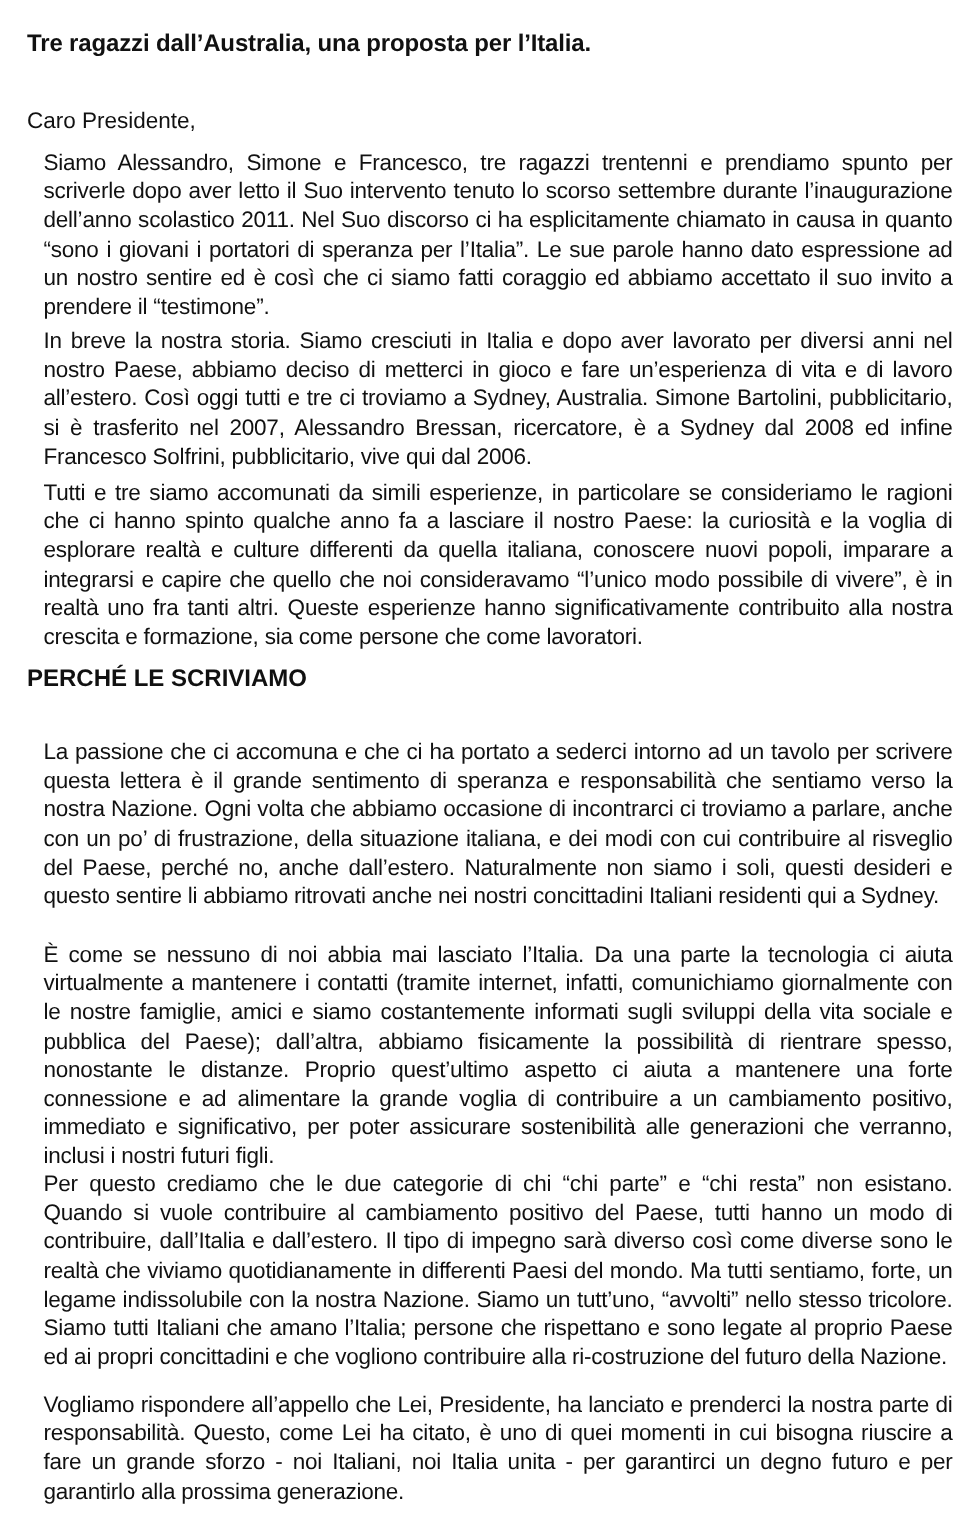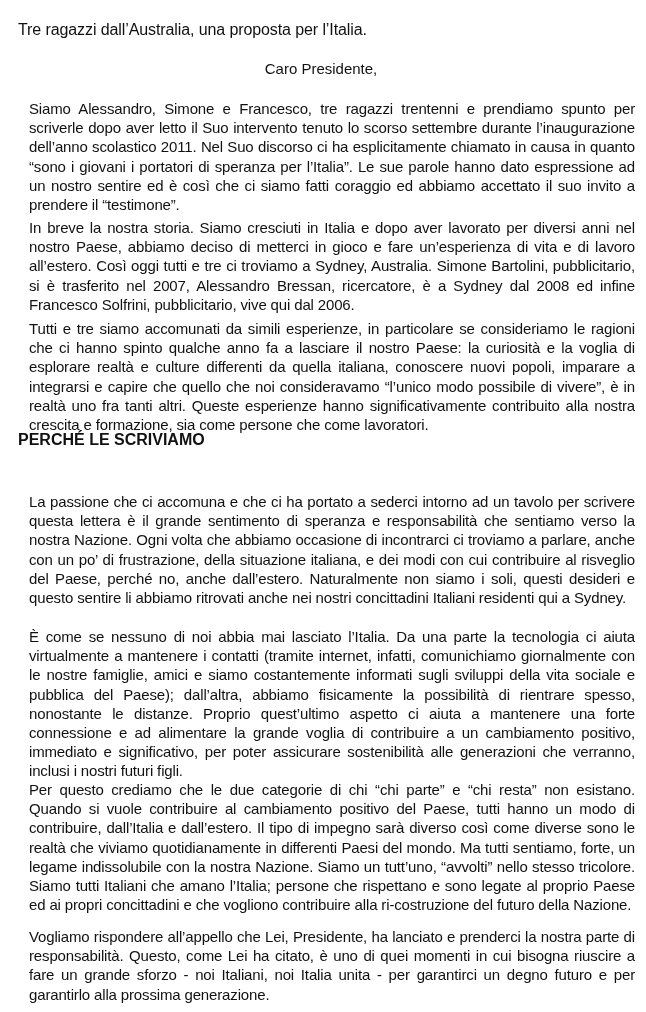--- a/index.html
+++ b/index.html
@@ -15,21 +15,21 @@
     font-family: "Liberation Sans", sans-serif;
     color: #111111;
   }
   .page {
     position: absolute;
     left: 18px;
     top: 0;
     width: 606px;
   }
   .doc-title {
-    font-weight: normal;
+    font-weight: bold;
     font-size: 16px;
     line-height: 20px;
     margin: 20px 0 0 0;
     letter-spacing: -0.1px;
   }
   .salutation {
     font-size: 15px;
     line-height: 19px;
     margin: 19px 0 0 0;
   }
@@ -47,29 +47,29 @@
     margin: 0;
   }
   .abs { position: absolute; left: 0; width: 606px; }
 </style>
 </head>
 <body>
 
 <div class="page">
   <h1 class="doc-title abs" style="top:0;">Tre ragazzi dall’Australia, una proposta per l’Italia.</h1>
 
-  <p class="salutation abs" style="top:40px;text-align:center;">Caro Presidente,</p>
+  <p class="salutation abs" style="top:52px;">Caro Presidente,</p>
 
   <p class="para abs" style="top:88px;">Siamo Alessandro, Simone e Francesco, tre ragazzi trentenni e prendiamo spunto per scriverle dopo aver letto il Suo intervento tenuto lo scorso settembre durante l’inaugurazione dell’anno scolastico 2011. Nel Suo discorso ci ha esplicitamente chiamato in causa in quanto “sono i giovani i portatori di speranza per l’Italia”. Le sue parole hanno dato espressione ad un nostro sentire ed è così che ci siamo fatti coraggio ed abbiamo accettato il suo invito a prendere il “testimone”.</p>
 
   <p class="para abs" style="top:207px;">In breve la nostra storia. Siamo cresciuti in Italia e dopo aver lavorato per diversi anni nel nostro Paese, abbiamo deciso di metterci in gioco e fare un’esperienza di vita e di lavoro all’estero. Così oggi tutti e tre ci troviamo a Sydney, Australia. Simone Bartolini, pubblicitario, si è trasferito nel 2007, Alessandro Bressan, ricercatore, è a Sydney dal 2008 ed infine Francesco Solfrini, pubblicitario, vive qui dal 2006.</p>
 
   <p class="para abs" style="top:308px;">Tutti e tre siamo accomunati da simili esperienze, in particolare se consideriamo le ragioni che ci hanno spinto qualche anno fa a lasciare il nostro Paese: la curiosità e la voglia di esplorare realtà e culture differenti da quella italiana, conoscere nuovi popoli, imparare a integrarsi e capire che quello che noi consideravamo “l’unico modo possibile di vivere”, è in realtà uno fra tanti altri. Queste esperienze hanno significativamente contribuito alla nostra crescita e formazione, sia come persone che come lavoratori.</p>
 
-  <h2 class="section-heading abs" style="top:430px;">PERCHÉ LE SCRIVIAMO</h2>
+  <h2 class="section-heading abs" style="top:443px;">PERCHÉ LE SCRIVIAMO</h2>
 
   <p class="para abs" style="top:481px;">La passione che ci accomuna e che ci ha portato a sederci intorno ad un tavolo per scrivere questa lettera è il grande sentimento di speranza e responsabilità che sentiamo verso la nostra Nazione. Ogni volta che abbiamo occasione di incontrarci ci troviamo a parlare, anche con un po’ di frustrazione, della situazione italiana, e dei modi con cui contribuire al risveglio del Paese, perché no, anche dall’estero. Naturalmente non siamo i soli, questi desideri e questo sentire li abbiamo ritrovati anche nei nostri concittadini Italiani residenti qui a Sydney.</p>
 
   <p class="para abs" style="top:616px;">È come se nessuno di noi abbia mai lasciato l’Italia. Da una parte la tecnologia ci aiuta virtualmente a mantenere i contatti (tramite internet, infatti, comunichiamo giornalmente con le nostre famiglie, amici e siamo costantemente informati sugli sviluppi della vita sociale e pubblica del Paese); dall’altra, abbiamo fisicamente la possibilità di rientrare spesso, nonostante le distanze. Proprio quest’ultimo aspetto ci aiuta a mantenere una forte connessione e ad alimentare la grande voglia di contribuire a un cambiamento positivo, immediato e significativo, per poter assicurare sostenibilità alle generazioni che verranno, inclusi i nostri futuri figli.</p>
 
   <p class="para abs" style="top:769px;">Per questo crediamo che le due categorie di chi “chi parte” e “chi resta” non esistano. Quando si vuole contribuire al cambiamento positivo del Paese, tutti hanno un modo di contribuire, dall’Italia e dall’estero. Il tipo di impegno sarà diverso così come diverse sono le realtà che viviamo quotidianamente in differenti Paesi del mondo. Ma tutti sentiamo, forte, un legame indissolubile con la nostra Nazione. Siamo un tutt’uno, “avvolti” nello stesso tricolore. Siamo tutti Italiani che amano l’Italia; persone che rispettano e sono legate al proprio Paese ed ai propri concittadini e che vogliono contribuire alla ri-costruzione del futuro della Nazione.</p>
 
   <p class="para abs" style="top:916px;">Vogliamo rispondere all’appello che Lei, Presidente, ha lanciato e prenderci la nostra parte di responsabilità. Questo, come Lei ha citato, è uno di quei momenti in cui bisogna riuscire a fare un grande sforzo - noi Italiani, noi Italia unita - per garantirci un degno futuro e per garantirlo alla prossima generazione.</p>
 </div>
 

